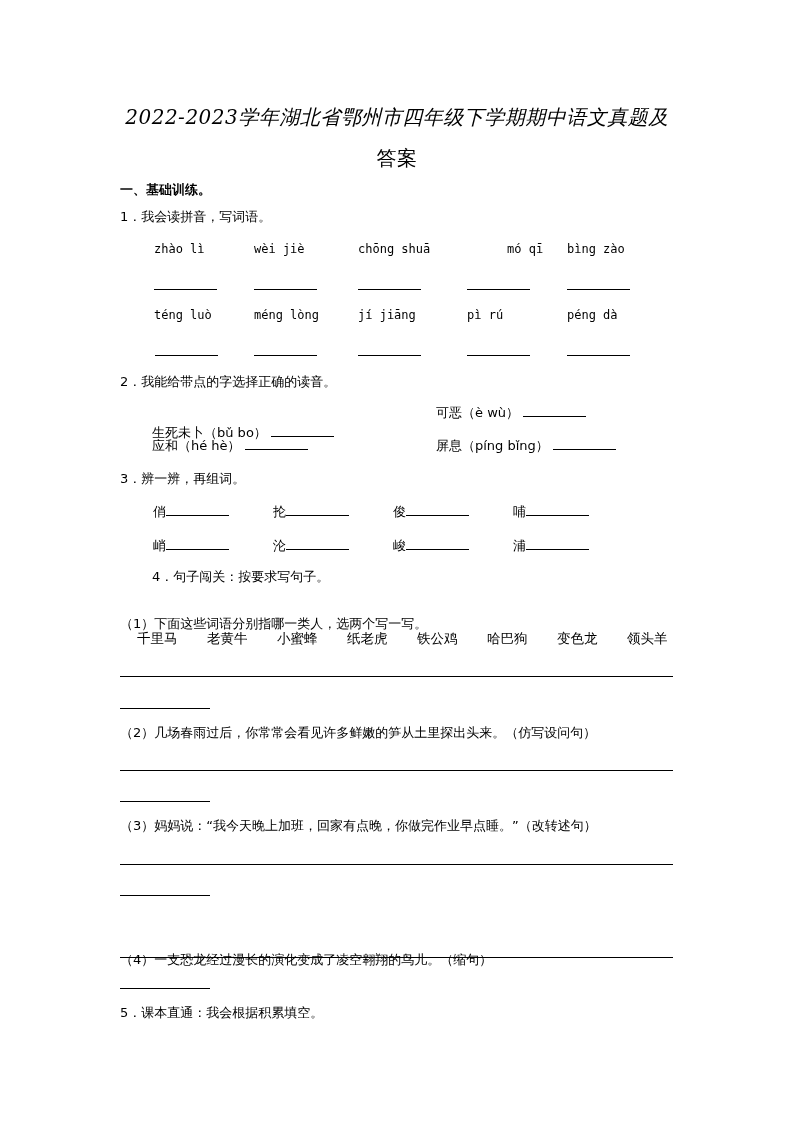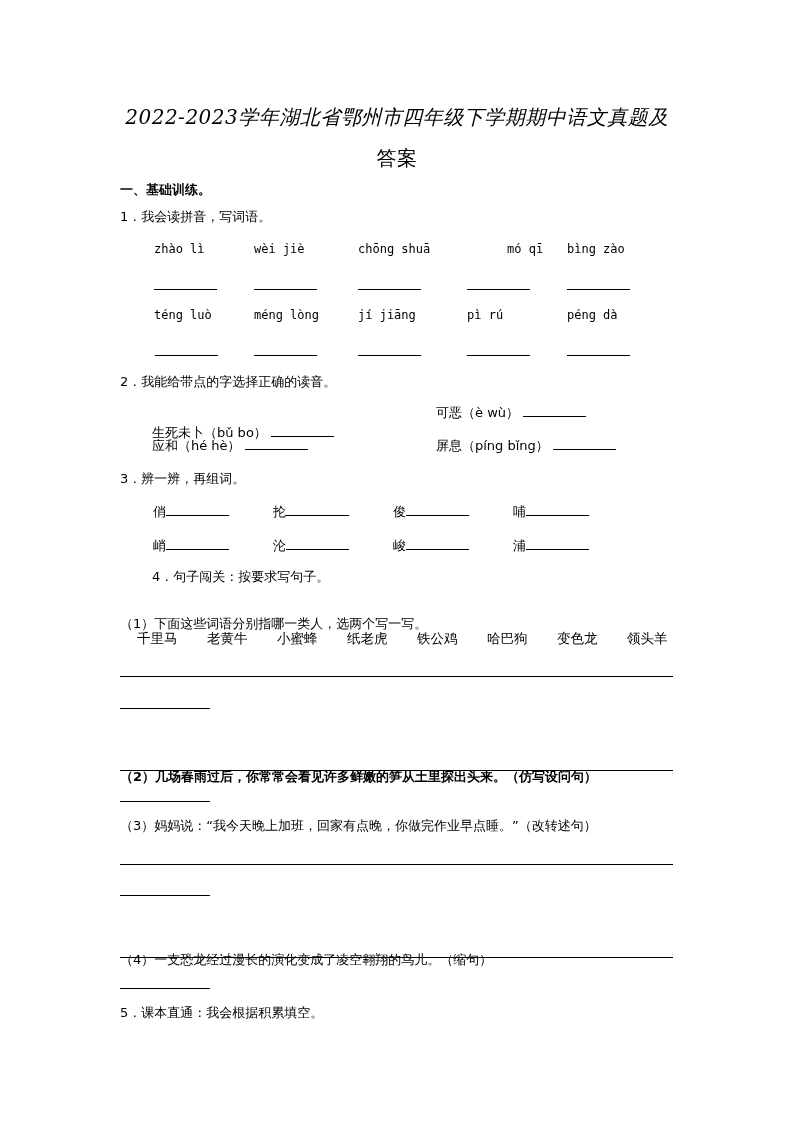--- a/index.html
+++ b/index.html
@@ -84,21 +84,21 @@
   <div class="abs word" style="left:277px; top:630px;">小蜜蜂</div>
   <div class="abs word" style="left:347px; top:630px;text-align:center;">纸老虎</div>
   <div class="abs word" style="left:417px; top:630px;">铁公鸡</div>
   <div class="abs word" style="left:487px; top:630px;">哈巴狗</div>
   <div class="abs word" style="left:557px; top:630px;">变色龙</div>
   <div class="abs word" style="left:627px; top:630px;">领头羊</div>
 </div>
 <div class="blank" style="left:120px; top:676px; width:553px;"></div>
 <div class="blank" style="left:120px; top:708px; width:90px;"></div>
 
-<div class="abs q" style="left:120px; top:768px;font-weight:bold;">（2）几场春雨过后，你常常会看见许多鲜嫩的笋从土里探出头来。（仿写设问句）</div>
+<div class="abs q" style="left:120px; top:724px;">（2）几场春雨过后，你常常会看见许多鲜嫩的笋从土里探出头来。（仿写设问句）</div>
 <div class="blank" style="left:120px; top:770px; width:553px;"></div>
 <div class="blank" style="left:120px; top:801px; width:90px;"></div>
 
 <div class="abs q" style="left:120px; top:817px;">（3）妈妈说：“我今天晚上加班，回家有点晚，你做完作业早点睡。”（改转述句）</div>
 <div class="blank" style="left:120px; top:864px; width:553px;"></div>
 <div class="blank" style="left:120px; top:895px; width:90px;"></div>
 
 <div class="abs q" style="left:120px; top:951px;">（4）一支恐龙经过漫长的演化变成了凌空翱翔的鸟儿。（缩句）</div>
 <div class="blank" style="left:120px; top:957px; width:553px;"></div>
 <div class="blank" style="left:120px; top:988px; width:90px;"></div>

